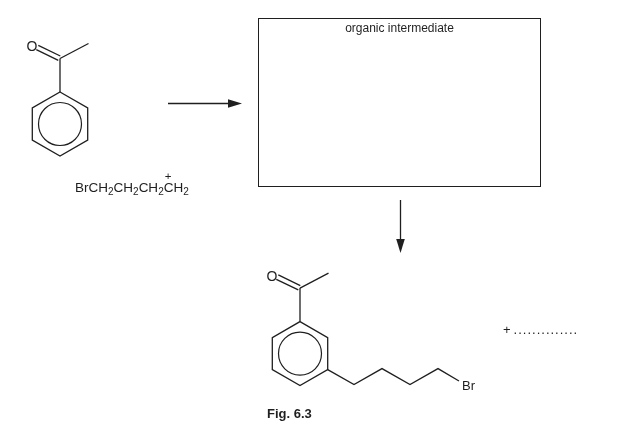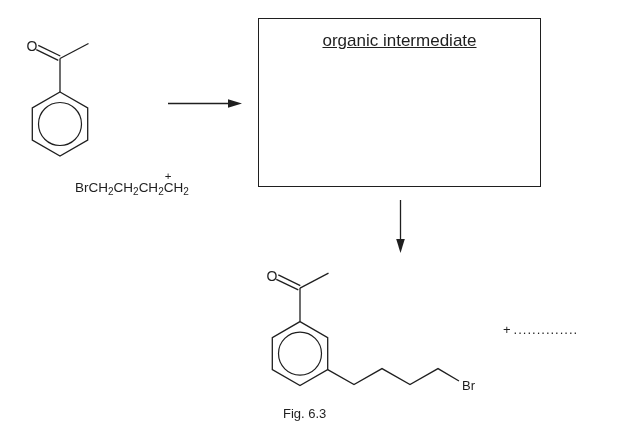--- a/index.html
+++ b/index.html
@@ -36,24 +36,23 @@
   .atom-o { font-size: 14px; }
   .atom-br { font-size: 13px; }
   .box {
     position: absolute;
     left: 258px; top: 18px;
     width: 283px; height: 169px;
     border: 1.5px solid #1f1f1f;
     background: #ffffff;
   }
   .box-label {
-    margin-top: 12px;
+    margin-top: 2px;
     text-align: center;
-    font-size: 17px;
-    text-decoration: underline;
+    font-size: 12px;
   }
   .formula {
     position: absolute;
     left: 75px; top: 180px;
     font-size: 13.5px;
     white-space: nowrap;
     line-height: 15px;
   }
   .formula .sub {
     font-size: 10px;
@@ -68,23 +67,23 @@
   }
   .answer-blank {
     position: absolute;
     left: 503px; top: 322px;
     font-size: 13px;
     white-space: nowrap;
   }
   .answer-blank .dots { letter-spacing: 1px; margin-left: 3px; }
   .caption {
     position: absolute;
-    left: 283px; top: 406px;
+    left: 267px; top: 406px;
     font-size: 13px;
-    font-weight: normal;
+    font-weight: bold;
   }
 </style>
 </head>
 <body>
 
 <div class="page">
 
   <svg class="canvas" viewBox="0 0 629 432" xmlns="http://www.w3.org/2000/svg">
 
     <g>

